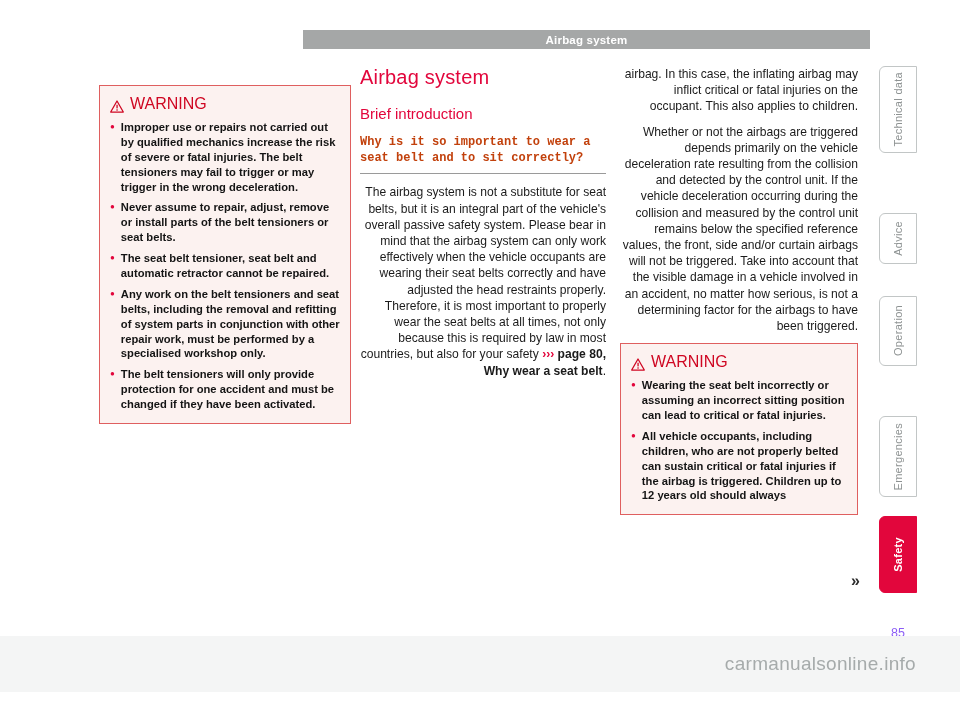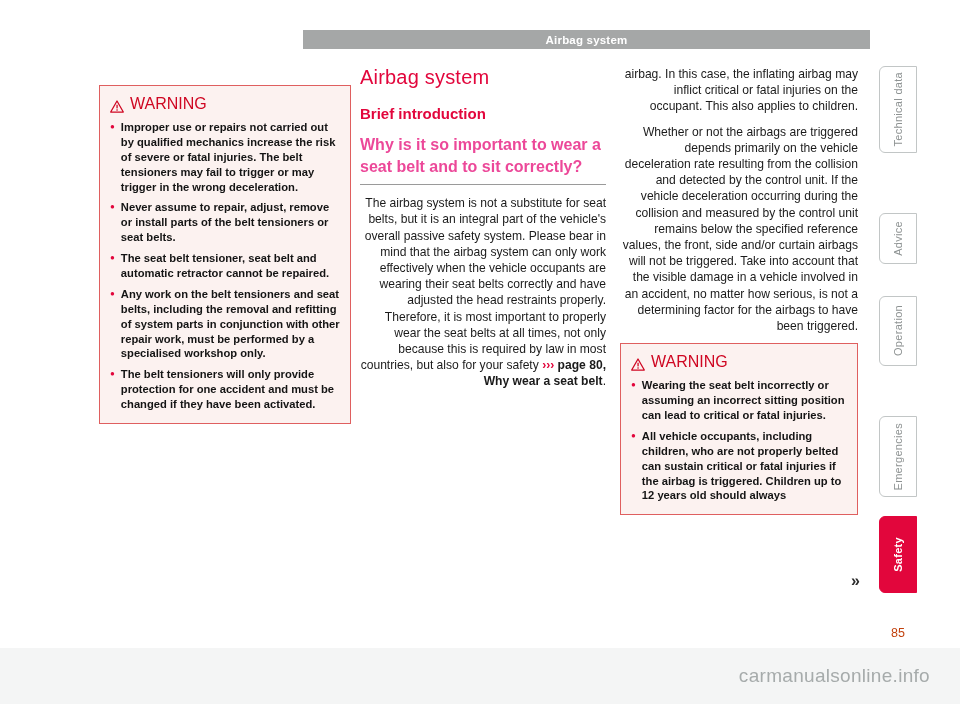--- a/index.html
+++ b/index.html
@@ -45,45 +45,45 @@
     color: #141414;
   }
   .bullet { color: #e2063c; font-size: 8px; padding-top: 2px; flex: none; }
 
   
   .article-title {
     color: #e2063c; font-size: 20px; font-weight: normal;
     margin-bottom: 16px; letter-spacing: 0.2px;
   }
   .article-subtitle {
-    color: #e2063c; font-size: 15px; font-weight: bold;
+    color: #e2063c; font-size: 15px; font-weight: normal;
     margin-bottom: 12px;
   }
   .section-heading {
-    font-size: 16px; font-weight: bold; color: #ec4899; line-height: 1.35;
-    padding-bottom: 7px; border-bottom: 1px solid #9a9a9a; margin-bottom: 10px;
+    font-size: 12px; font-weight: bold; color: #c2410c; line-height: 1.35;
+    padding-bottom: 7px; border-bottom: 1px solid #9a9a9a; margin-bottom: 10px; font-family: Liberation Mono, monospace;
   }
   .body-copy p {
     font-size: 12.1px; line-height: 1.34; color: #1b1b1b;
     margin-bottom: 9px;
     text-align: right;
   }
   .ref-arrows { color: #e2063c; font-weight: bold; }
   .ref { font-weight: bold; }
 
   .right-col .warning-box { margin-top: 3px; }
 
   
   .continuation {
     position: absolute; left: 851px; top: 572px;
     font-size: 16px; font-weight: bold; color: #2b2b2b;
   }
   .page-number {
     position: absolute; left: 891px; top: 626px;
-    font-size: 12.5px; color: #c2410c; text-align: right;
+    font-size: 12.5px; color: #8b5cf6; text-align: right;
   }
 
   
   .tab {
     position: absolute; right: 43px; width: 38px;
     background: #fff;
     border: 1px solid #c2c6c6;
     border-radius: 6px 0 0 6px;
     display: flex; align-items: center; justify-content: center;
     color: #8d9292; font-size: 11px;
@@ -100,24 +100,24 @@
     color: #fff; font-weight: bold;
   }
   .tab-technical   { top: 66px;  height: 87px; }
   .tab-advice      { top: 213px; height: 51px; }
   .tab-operation   { top: 296px; height: 70px; }
   .tab-emergencies { top: 416px; height: 81px; }
   .tab-safety      { top: 516px; height: 77px; }
 
   
   .footer-bar {
-    position: absolute; left: 0; bottom: 4px; width: 100%; height: 56px;
+    position: absolute; left: 0; bottom: 16px; width: 100%; height: 56px;
     background: #f4f5f5;
     display: flex; align-items: center; justify-content: flex-end;
-    padding-right: 30px;
+    padding-right: 44px;
   }
   .footer-bar span { color: #a6abab; font-size: 19px; letter-spacing: 0.3px; }
 </style>
 </head>
 <body>
 
 <div class="sheet">
 
   <div class="page-header">Airbag system</div>
 

